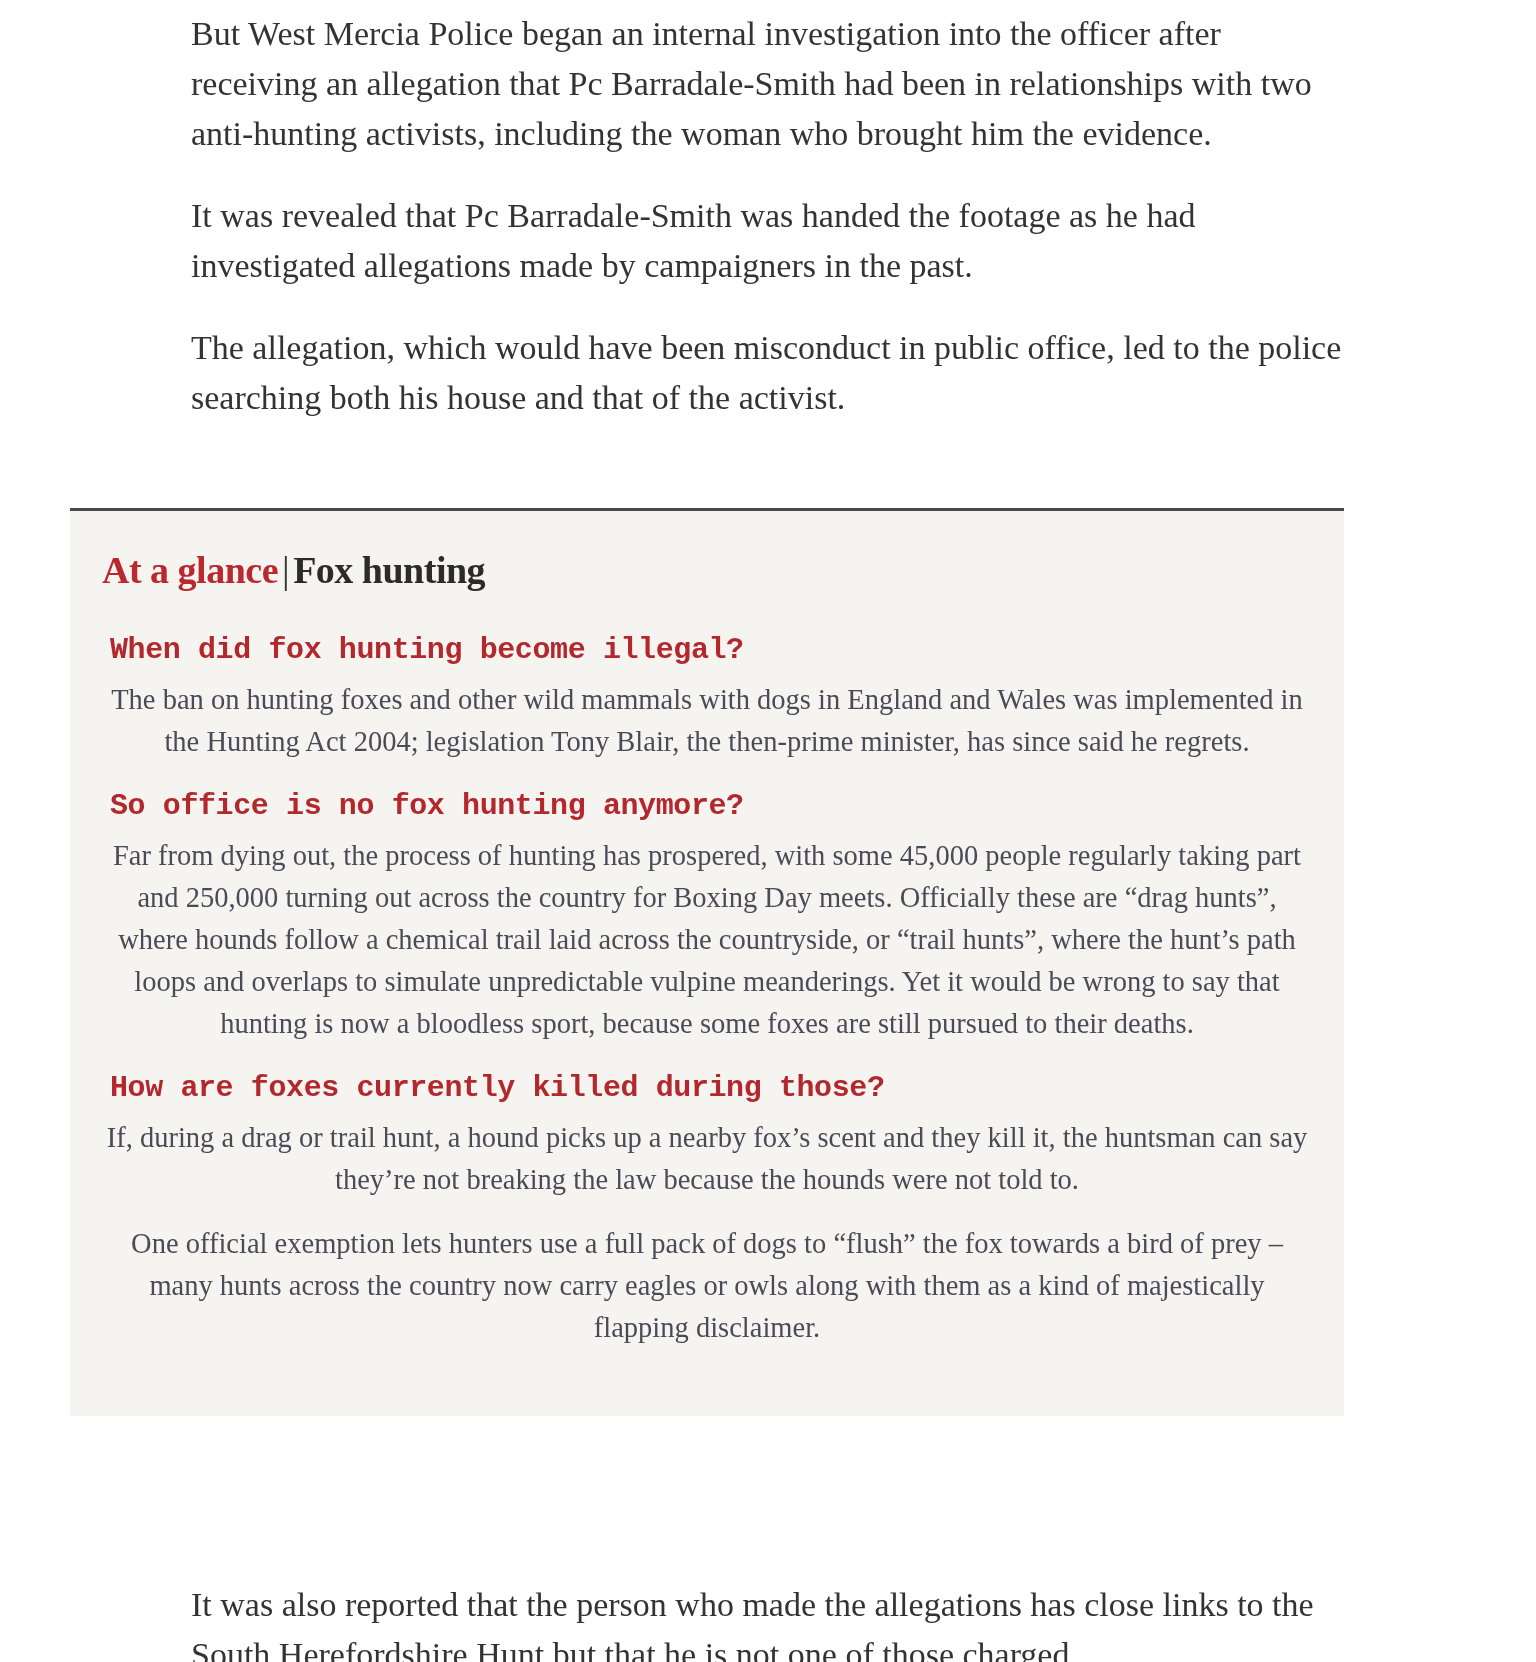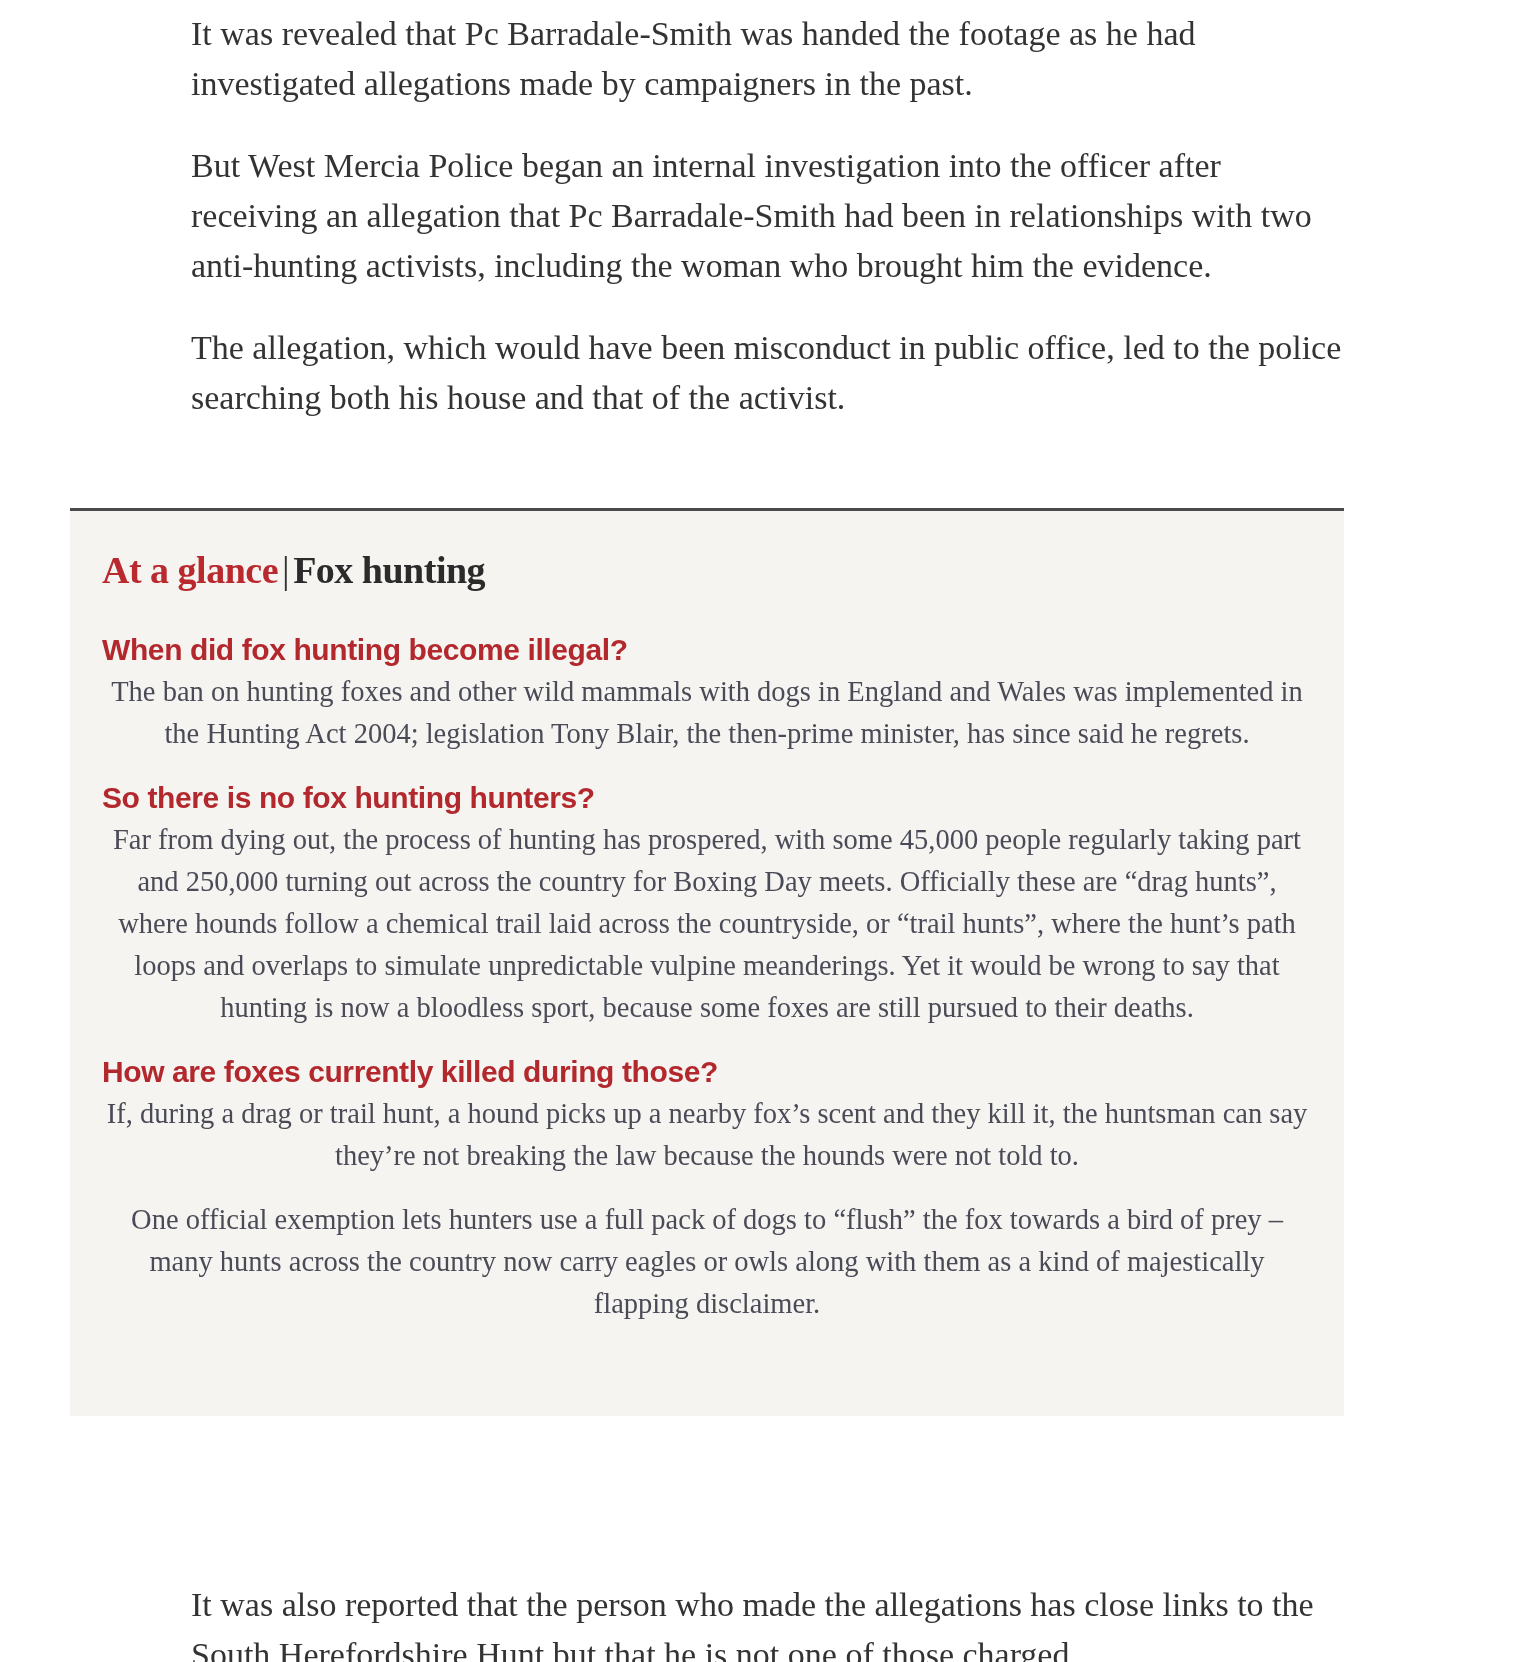--- a/index.html
+++ b/index.html
@@ -32,60 +32,60 @@
     font-weight: bold;
     font-size: 38px;
     line-height: 50px;
     margin: 0 0 34px 0;
     letter-spacing: -0.5px;
   }
   .glance-title .kicker { color: #b9292e; }
   .glance-title .sep { color: #333; font-weight: normal; padding: 0 4px; }
   .glance-title .topic { color: #2b2b2b; }
   .q {
-    font-family: Liberation Sans, sans-serif;
+    font-family: Liberation Mono, monospace;
     font-weight: bold;
     font-size: 30px;
     line-height: 42px;
     color: #b3282d;
-    margin: 0;
+    margin: 8px;
     letter-spacing: -0.4px;
   }
   .a {
     font-family: "Liberation Serif", "DejaVu Serif", serif;
     font-size: 28.5px;
     line-height: 42px;
     color: #4b4b57;
     margin: 0 0 22px 0;
     width: 1210px;
     text-align: center;
   }
   .a.extra { }
   #bottom-col { top: 1580px; }
 </style>
 </head>
 <body>
 
 <div class="article">
 
   <div class="col" id="top-col">
+    <p class="body-text">But West Mercia Police began an internal investigation into the officer after receiving an allegation that Pc Barradale-Smith had been in relationships with two anti-hunting activists, including the woman who brought him the evidence.</p>
     <p class="body-text">It was revealed that Pc Barradale-Smith was handed the footage as he had investigated allegations made by campaigners in the past.</p>
-    <p class="body-text">But West Mercia Police began an internal investigation into the officer after receiving an allegation that Pc Barradale-Smith had been in relationships with two anti-hunting activists, including the woman who brought him the evidence.</p>
     <p class="body-text">The allegation, which would have been misconduct in public office, led to the police searching both his house and that of the activist.</p>
   </div>
 
   <aside class="glance">
     <h2 class="glance-title">
       <span class="kicker">At a glance</span><span class="sep">|</span><span class="topic">Fox hunting</span>
     </h2>
 
     <h3 class="q">When did fox hunting become illegal?</h3>
     <p class="a">The ban on hunting foxes and other wild mammals with dogs in England and Wales was implemented in the Hunting Act 2004; legislation Tony Blair, the then-prime minister, has since said he regrets.</p>
 
-    <h3 class="q">So there is no fox hunting hunters?</h3>
+    <h3 class="q">So office is no fox hunting anymore?</h3>
     <p class="a">Far from dying out, the process of hunting has prospered, with some 45,000 people regularly taking part and 250,000 turning out across the country for Boxing Day meets. Officially these are “drag hunts”, where hounds follow a chemical trail laid across the countryside, or “trail hunts”, where the hunt’s path loops and overlaps to simulate unpredictable vulpine meanderings. Yet it would be wrong to say that hunting is now a bloodless sport, because some foxes are still pursued to their deaths.</p>
 
     <h3 class="q">How are foxes currently killed during those?</h3>
     <p class="a">If, during a drag or trail hunt, a hound picks up a nearby fox’s scent and they kill it, the huntsman can say they’re not breaking the law because the hounds were not told to.</p>
     <p class="a extra">One official exemption lets hunters use a full pack of dogs to “flush” the fox towards a bird of prey – many hunts across the country now carry eagles or owls along with them as a kind of majestically flapping disclaimer.</p>
   </aside>
 
   <div class="col" id="bottom-col">
     <p class="body-text">It was also reported that the person who made the allegations has close links to the South Herefordshire Hunt but that he is not one of those charged.</p>
   </div>

